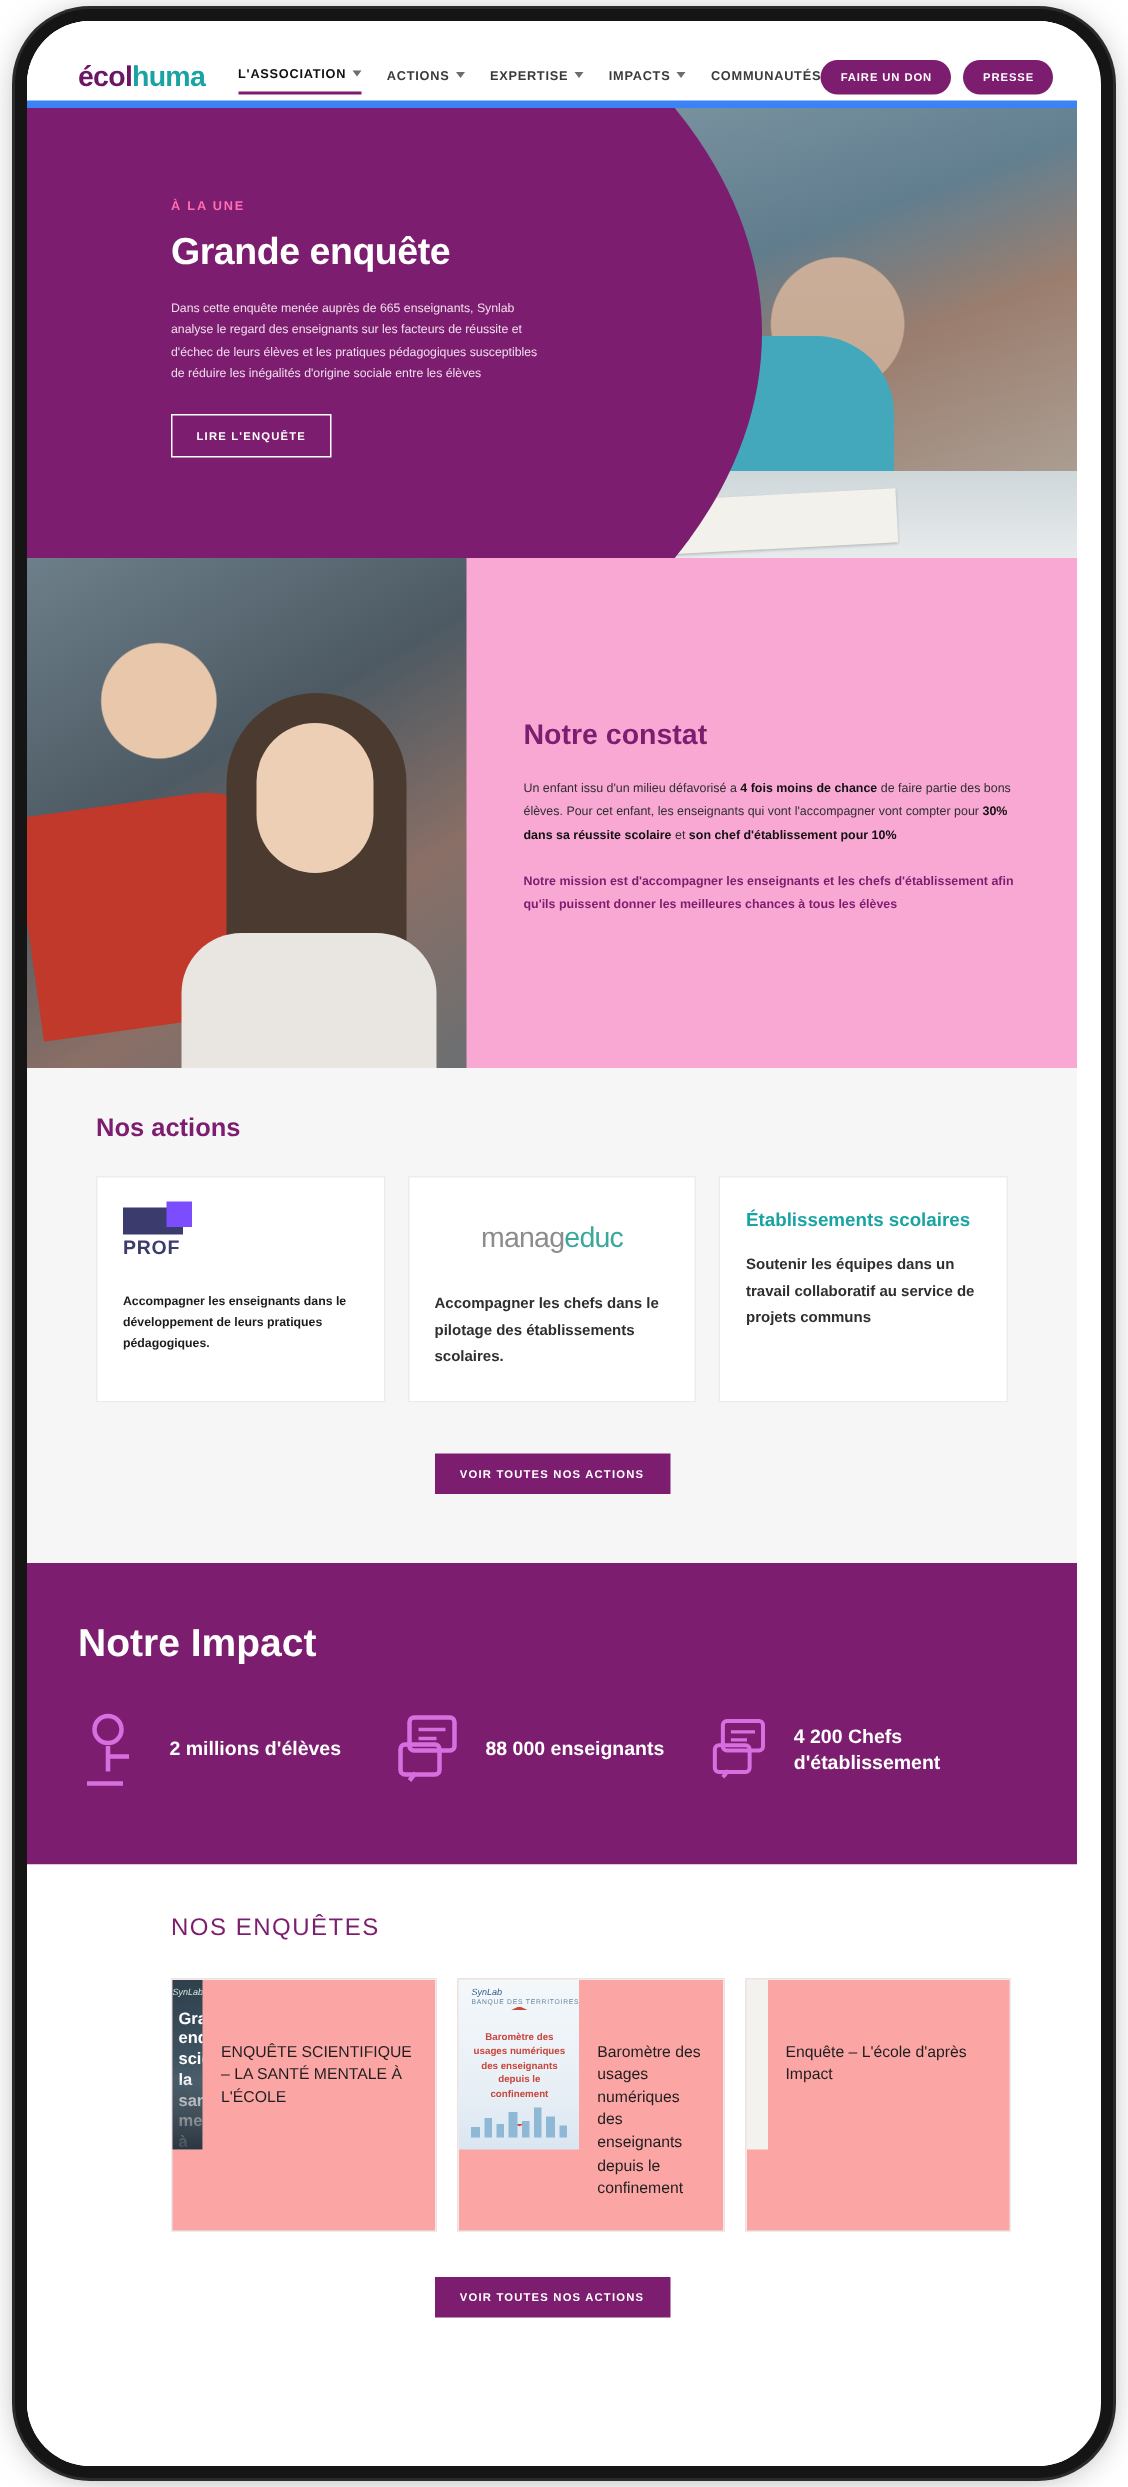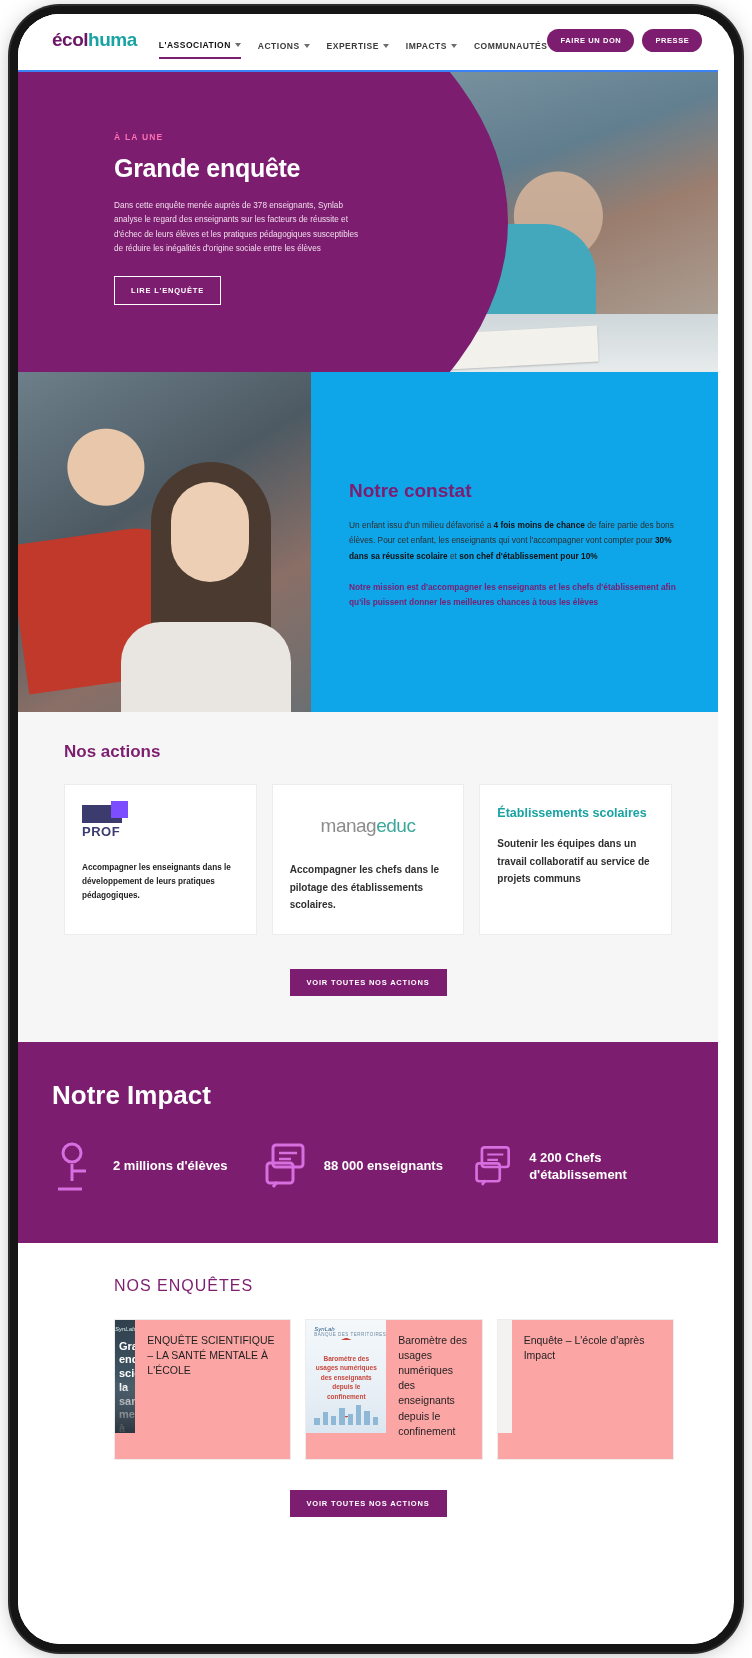--- a/index.html
+++ b/index.html
@@ -33,23 +33,23 @@
     width: 700px; height: 1630px;
     overflow: hidden;
     background: #fff;
   }
 
   
   .site-header {
     height: 58px;
     background: #ffffff;
     display: flex;
-    align-items: center;
+    align-items: flex-end;
     padding: 0 20px 4px 34px;
-    border-bottom: 2px solid #3b82f6;
+    border-bottom: 5px solid #3b82f6;
   }
   .logo {
     font-size: 19px;
     font-weight: bold;
     letter-spacing: -.5px;
     color: #7c1d6f;
     display: flex;
     align-items: baseline;
     margin-right: 22px;
     white-space: nowrap;
@@ -189,21 +189,21 @@
     letter-spacing: .8px;
     padding: 9px 16px;
     cursor: pointer;
     text-transform: uppercase;
   }
 
   
   .constat {
     display: flex;
     height: 340px;
-    background: #0ea5e9;
+    background: #f9a8d4;
   }
   .constat-photo {
     width: 293px;
     background:
       radial-gradient(circle at 30% 28%, #e8c7ab 0 38px, rgba(0,0,0,0) 39px),
       radial-gradient(circle at 66% 40%, #f0d4bb 0 40px, rgba(0,0,0,0) 41px),
       linear-gradient(150deg,#6d7f8a 0%, #4d5a63 40%, #8a6f66 70%, #6b6f72 100%);
       position: relative;
       overflow: hidden;
   }
@@ -464,20 +464,21 @@
     opacity: .65;
   }
   .enq-card-body {
     padding: 13px 12px 20px;
     flex: 1;
   }
   .enq-card-title {
     font-size: 10.5px;
     line-height: 1.45;
     color: #1f1f1f;
+    margin-top: 28px;
   }
   .enq-card-title.caps { text-transform: uppercase; }
   .footer-btn-wrap {
     display: flex; justify-content: center;
     padding: 30px 0 22px;
   }
 </style>
 </head>
 <body>
 
@@ -521,21 +522,21 @@
       <div class="hero-photo">
         <div class="tealshirt"></div>
         <div class="desk"></div>
         <div class="paper"></div>
       </div>
       <div class="hero-curve2"></div>
       <div class="hero-curve"></div>
       <div class="hero-content">
         <div class="hero-eyebrow">À LA UNE</div>
         <h1 class="hero-title">Grande enquête</h1>
-        <p class="hero-text">Dans cette enquête menée auprès de 378 enseignants, Synlab analyse le regard des enseignants sur les facteurs de réussite et d'échec de leurs élèves et les pratiques pédagogiques susceptibles de réduire les inégalités d'origine sociale entre les élèves</p>
+        <p class="hero-text">Dans cette enquête menée auprès de 665 enseignants, Synlab analyse le regard des enseignants sur les facteurs de réussite et d'échec de leurs élèves et les pratiques pédagogiques susceptibles de réduire les inégalités d'origine sociale entre les élèves</p>
         <button class="hero-btn">LIRE L'ENQUÊTE</button>
       </div>
     </section>
 
     <section class="constat">
       <div class="constat-photo">
         <div class="red-sleeve"></div>
         <div class="hair"></div>
         <div class="face"></div>
         <div class="shirt"></div>

